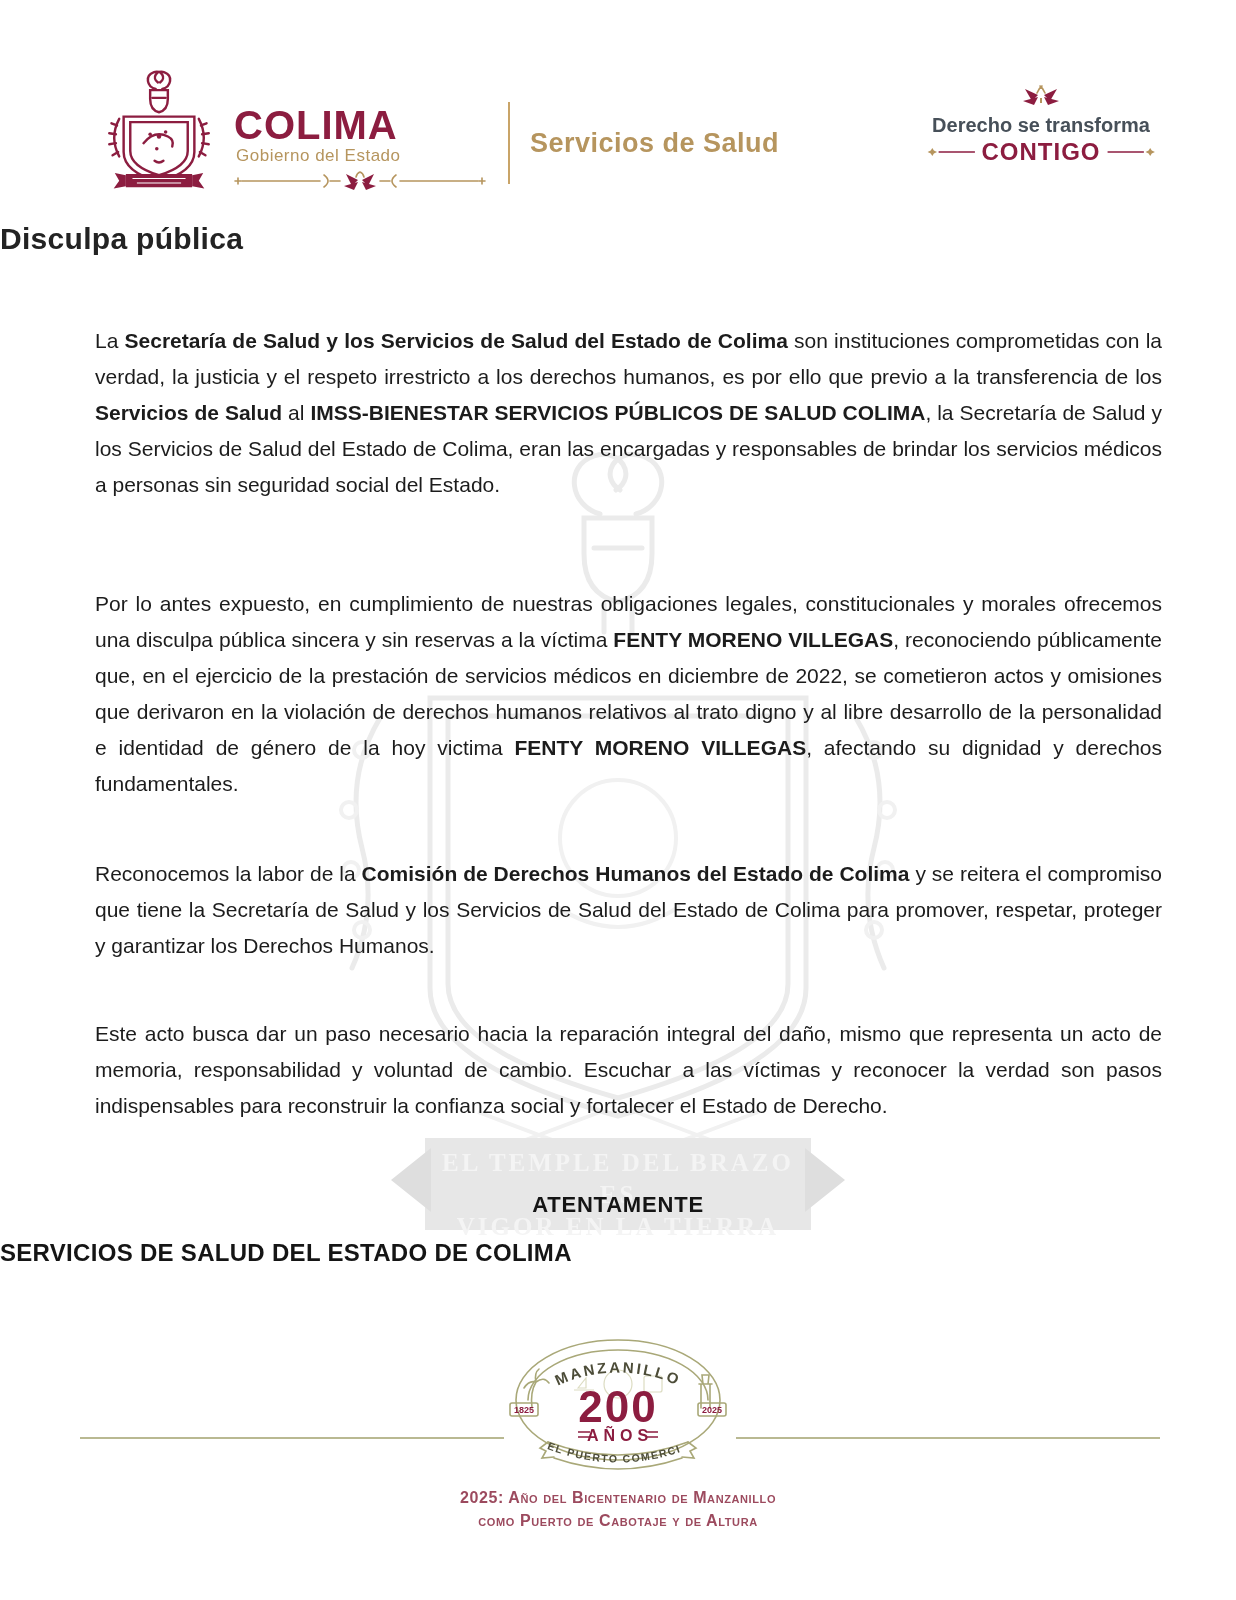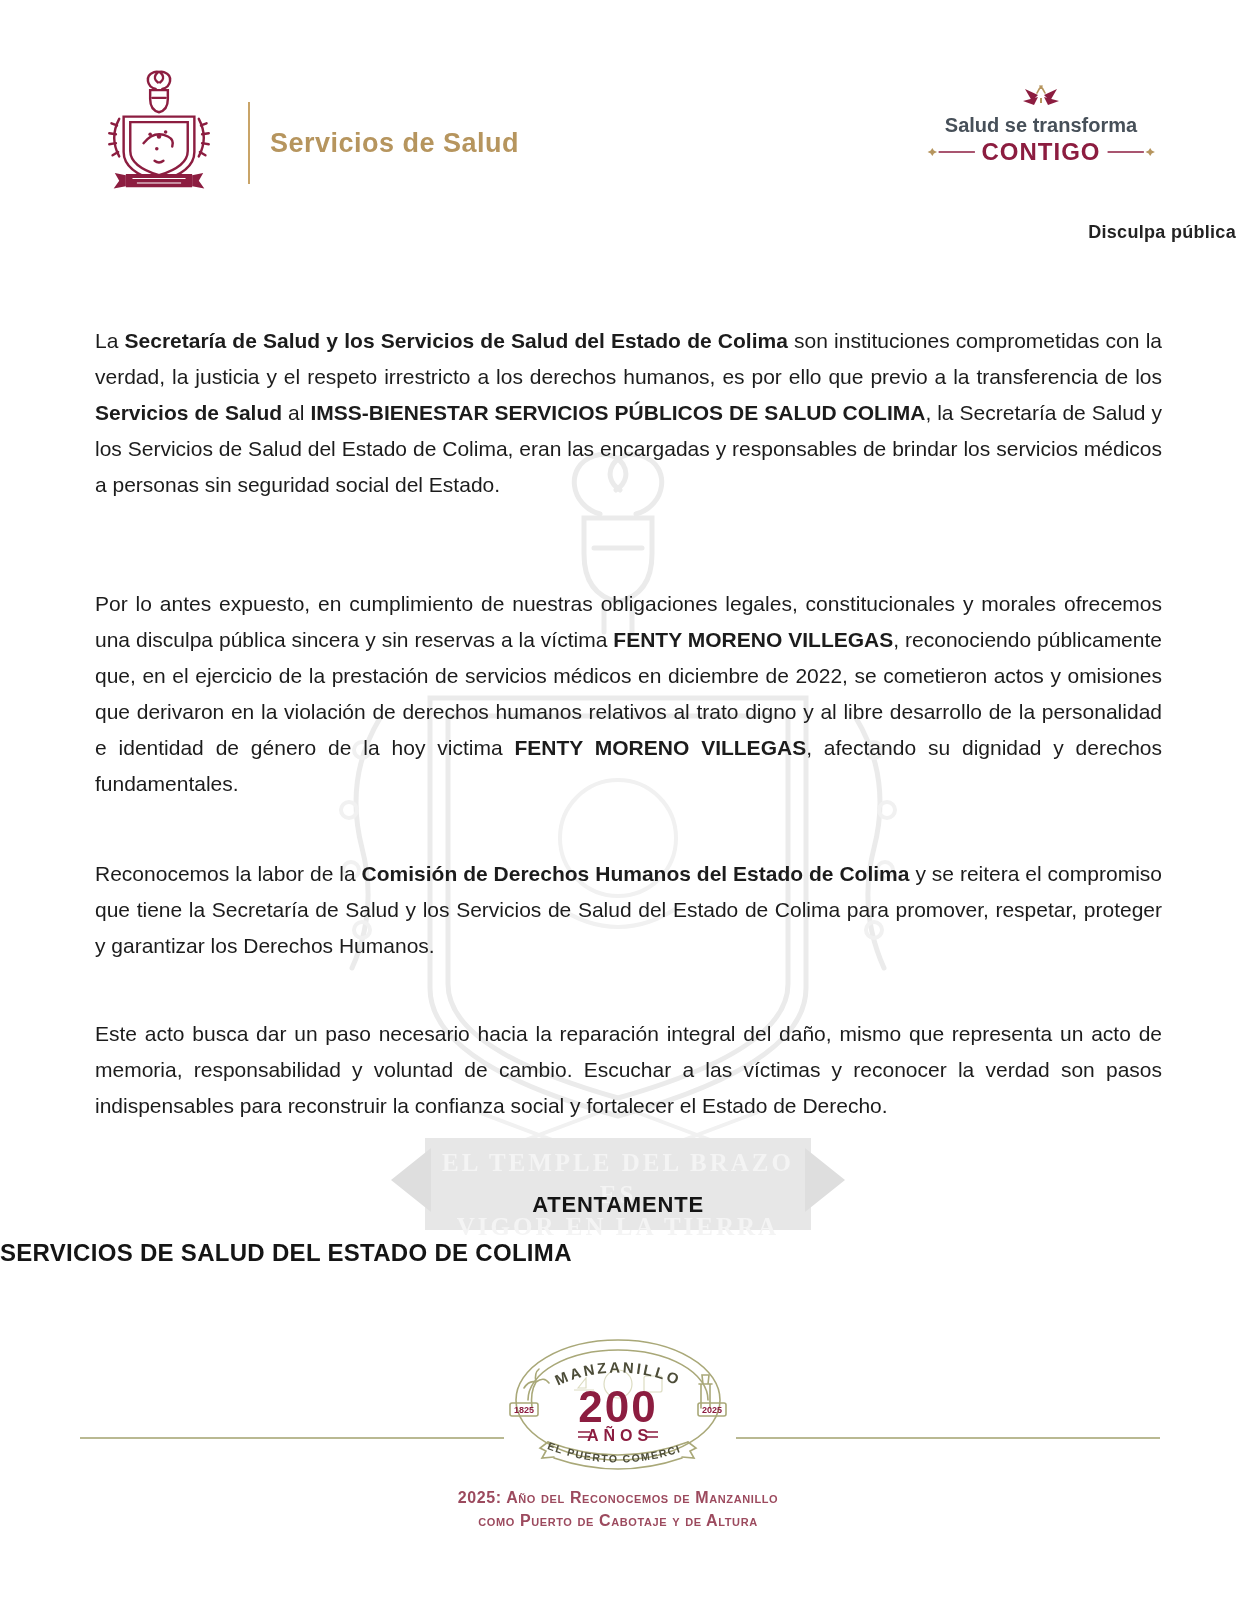--- a/index.html
+++ b/index.html
@@ -48,22 +48,22 @@
   .header-divider { width:2px; height:82px; background:#c9a468; margin:34px 20px 0 22px; }
   .dept-name { margin-top:60px; font-size:27px; font-weight:bold; color:var(--gold,#b6955e); letter-spacing:.5px; }
 
   .header-right { position:absolute; right:80px; top:84px; width:230px; text-align:center; z-index:2; }
   .slogan-line { font-size:20px; font-weight:bold; color:var(--slate,#475059); margin-top:1px; }
   .contigo-row { display:flex; align-items:center; justify-content:center; gap:5px; margin-top:1px; }
   .contigo { font-size:24px; font-weight:bold; letter-spacing:1px; color:var(--maroon,#8c1d40); }
 
   
   .doc-title {
-    position:absolute; left:0; right:0; top:222px; text-align:right;
-    font-size:18px; font-weight:600; color:#232323; letter-spacing:.3px; z-index:1;
+    position:absolute; left:0; right:0; top:222px; text-align:left;
+    font-size:30px; font-weight:600; color:#232323; letter-spacing:.3px; z-index:1;
   }
   .body-para {
     position:absolute; left:85px; width:1067px; margin:10px;
     font-size:21px; line-height:36px; text-align:justify;
     color:var(--body-text,#1c1c1c); z-index:1;
   }
   .body-para strong { font-weight:bold; }
   .p1 { top:313px; }
   .p2 { top:576px; }
   .p3 { top:846px; }
@@ -149,36 +149,55 @@
       <path class="stroke-maroon" d="M24,46 q-9,17 0,34"></path>
       <path class="stroke-maroon" d="M22,52 l-5,-2 M21,60 l-6,-1 M21,68 l-6,1 M23,76 l-5,3"></path>
       <path class="stroke-maroon" d="M96,46 q9,17 0,34"></path>
       <path class="stroke-maroon" d="M98,52 l5,-2 M99,60 l6,-1 M99,68 l6,1 M97,76 l5,3"></path>
       <polygon class="fill-maroon" points="30,96 90,96 90,108 30,108"></polygon>
       <polygon class="fill-maroon" points="30,97 20,95 24,102 19,109 30,107"></polygon>
       <polygon class="fill-maroon" points="90,97 100,95 96,102 101,109 90,107"></polygon>
       <path d="M36,100 h48 M40,104 h40" stroke="#ffffff" stroke-width="1" fill="none"></path>
     </svg>
 
+    <div class="brand-block">
+      <div class="brand-name">COLIMA</div>
+      <div class="brand-sub">Gobierno del Estado</div>
+      <svg class="brand-ornament" width="252" height="22" viewBox="0 0 252 22">
+        <path class="stroke-gold" d="M1,11 h6 M4,8 v6"></path>
+        <path class="stroke-gold" d="M8,11 h78"></path>
+        <path class="stroke-gold" d="M90,5 q8,6 0,12"></path>
+        <path class="stroke-gold" d="M96,11 h10"></path>
+        <path class="stroke-gold" d="M146,11 h10"></path>
+        <path class="stroke-gold" d="M162,5 q-8,6 0,12"></path>
+        <path class="stroke-gold" d="M166,11 h78"></path>
+        <path class="stroke-gold" d="M245,11 h6 M248,8 v6"></path>
+        <path class="stroke-gold" d="M122,7 q1,-4 4,-5 M130,7 q-1,-4 -4,-5"></path>
+        <path class="fill-maroon" d="M124,10 L112,4 L118,16 Z"></path>
+        <path class="fill-maroon" d="M124,12 L110,16 L120,20 Z"></path>
+        <path class="fill-maroon" d="M128,10 L140,4 L134,16 Z"></path>
+        <path class="fill-maroon" d="M128,12 L142,16 L132,20 Z"></path>
+      </svg>
+    </div>
 
     <div class="header-divider"></div>
 
     <div class="dept-name">Servicios de Salud</div>
   </div>
 
   <div class="header-right">
     <svg width="56" height="25" viewBox="0 0 56 25">
       <path class="stroke-gold" d="M24,9 q2,-5 5,-7 M32,9 q-2,-5 -5,-7"></path>
       <path class="fill-maroon" d="M25,11 L12,5 L19,17 Z"></path>
       <path class="fill-maroon" d="M25,13 L10,17 L21,21 Z"></path>
       <path class="fill-maroon" d="M31,11 L44,5 L37,17 Z"></path>
       <path class="fill-maroon" d="M31,13 L46,17 L35,21 Z"></path>
       <path class="fill-gold" d="M27,14 h2 v5 h-2 z"></path>
     </svg>
-    <div class="slogan-line">Salud se transforma</div>
+    <div class="slogan-line">Derecho se transforma</div>
     <div class="contigo-row">
       <svg width="64" height="12" viewBox="0 0 64 12">
         <path class="fill-gold" d="M8,1 L10,4 L14,6 L10,8 L8,11 L6,8 L2,6 L6,4 Z"></path>
         <path d="M16,6 h46" stroke="#8C1D40" stroke-width="2" fill="none"></path>
       </svg>
       <span class="contigo">CONTIGO</span>
       <svg width="64" height="12" viewBox="0 0 64 12">
         <path d="M2,6 h46" stroke="#8C1D40" stroke-width="2" fill="none"></path>
         <path class="fill-gold" d="M56,1 L58,4 L62,6 L58,8 L56,11 L54,8 L50,6 L54,4 Z"></path>
       </svg>
@@ -223,17 +242,17 @@
     <path class="stroke-olive" d="M50,118 q70,26 140,0"></path>
     <path class="stroke-olive" d="M56,134 q64,22 128,0"></path>
     <path class="stroke-olive" d="M50,118 l-8,6 6,3 -4,7 12,-1"></path>
     <path class="stroke-olive" d="M190,118 l8,6 -6,3 4,7 -12,-1"></path>
     <text class="seal-darktext" font-size="10.5" letter-spacing="1.5" text-anchor="middle">
       <textPath href="#sealRibbon" startOffset="50%">DEL PUERTO COMERCIAL</textPath>
     </text>
   </svg>
 
   <div class="footer">
-    <div>2025: Año del Reconocemos de Manzanillo</div>
+    <div>2025: Año del Bicentenario de Manzanillo</div>
     <div>como Puerto de Cabotaje y de Altura</div>
   </div>
 
 </div>
 
 </body></html>

